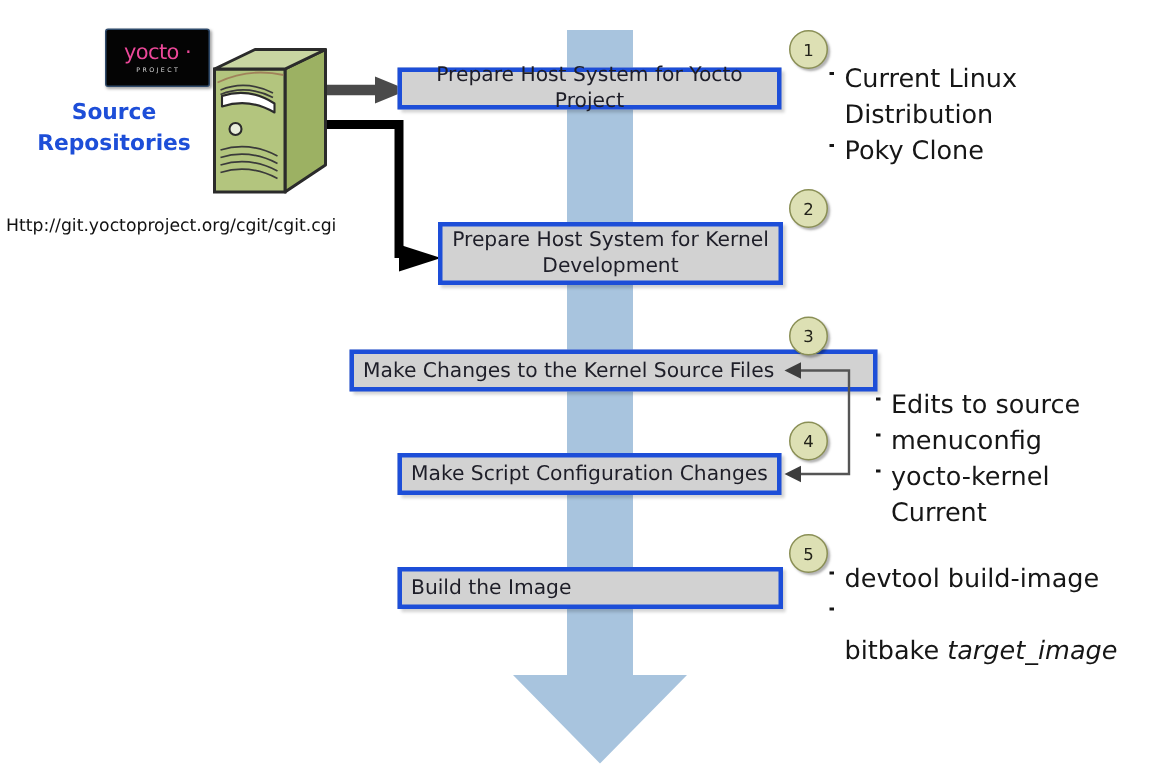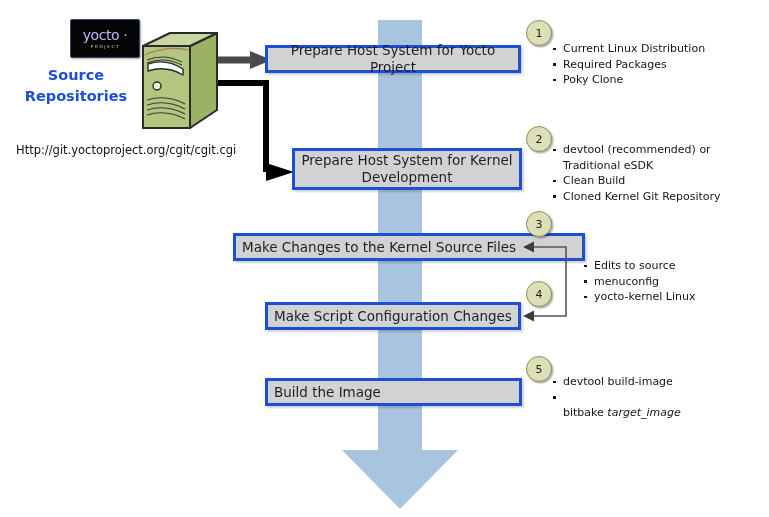--- a/index.html
+++ b/index.html
@@ -62,21 +62,21 @@
     align-items: center;
     justify-content: center;
     font-size: 11px;
     color: #23231a;
   }
 
   
   .notes {
     position: absolute;
     z-index: 5;
-    font-size: 11px;
+    font-size: 17px;
     color: #161616;
     line-height: 1.42;
   }
   .notes ul {
     margin: 0;
     padding: 0;
     list-style: none;
   }
   .notes li {
     position: relative;
@@ -107,21 +107,21 @@
     border: 1.5px solid #2f4a6b;
     border-radius: 2px;
     z-index: 4;
     display: flex;
     flex-direction: column;
     align-items: center;
     justify-content: center;
     box-shadow: 1px 1px 2px rgba(0,0,0,0.35);
   }
   #yocto-logo .wordmark {
-    color: #c4b5fd;
+    color: #ec4899;
     font-size: 14px;
     letter-spacing: -0.4px;
     line-height: 1;
     text-align: center;
   }
   #yocto-logo .submark {
     color: #d8d8d8;
     font-size: 4.2px;
     letter-spacing: 1.6px;
     line-height: 1;
@@ -141,21 +141,20 @@
     z-index: 4;
   }
   #repo-url {
     position: absolute;
     left: 4px;
     top: 143px;
     font-size: 11.5px;
     color: #111111;
     z-index: 4;
     white-space: nowrap;
-    margin-left: 12px;
   }
   #server-icon {
     position: absolute;
     left: 133px;
     top: 28px;
     width: 86px;
     height: 110px;
     z-index: 4;
   }
 
@@ -220,38 +219,29 @@
 
   <div class="proc-box" style="left:265px; top:45px; width:256px; height:28px;">
     <span>Prepare Host System for Yocto Project</span>
   </div>
   <div class="badge" style="left:526px; top:20px;">
     <span>1</span>
   </div>
   <div class="notes" style="left:552px; top:41px; width:200px;">
     <ul>
       <li>Current Linux Distribution</li>
-      <li>Required Packages</li>
       <li>Poky Clone</li>
     </ul>
   </div>
 
   <div class="proc-box" style="left:292px; top:148px; width:230px; height:42px;">
     <span>Prepare Host System for Kernel Development</span>
   </div>
   <div class="badge" style="left:526px; top:126px;">
     <span>2</span>
-  </div>
-  <div class="notes" style="left:552px; top:142px; width:205px;">
-    <ul>
-      <li>devtool (recommended) or
-Traditional eSDK</li>
-      <li>Clean Build</li>
-      <li>Cloned Kernel Git Repository</li>
-    </ul>
   </div>
 
   <div class="proc-box" style="left:233px; top:233px; width:352px; height:28px;">
     <span>Make Changes to the Kernel Source Files</span>
   </div>
   <div class="badge" style="left:526px; top:211px;">
     <span>3</span>
   </div>
 
   <div class="proc-box" style="left:265px; top:302px; width:256px; height:28px;">
@@ -264,21 +254,21 @@
   <svg class="connector" style="left:520px; top:238px; width:56px; height:86px; z-index:4;" viewBox="0 0 56 86">
     <path d="M14,9 L46,9 L46,78 L14,78" fill="none" stroke="#555555" stroke-width="1.6"></path>
     <polygon points="14,3.5 14,14.5 3,9" fill="#3d3d3d"></polygon>
     <polygon points="14,72.5 14,83.5 3,78" fill="#3d3d3d"></polygon>
   </svg>
 
   <div class="notes" style="left:583px; top:258px; width:175px;">
     <ul>
       <li>Edits to source</li>
       <li>menuconfig</li>
-      <li>yocto-kernel Linux</li>
+      <li>yocto-kernel Current</li>
     </ul>
   </div>
 
   <div class="proc-box" style="left:265px; top:378px; width:257px; height:28px;">
     <span>Build the Image</span>
   </div>
   <div class="badge" style="left:526px; top:356px;">
     <span>5</span>
   </div>
   <div class="notes" style="left:552px; top:374px; width:200px;">

